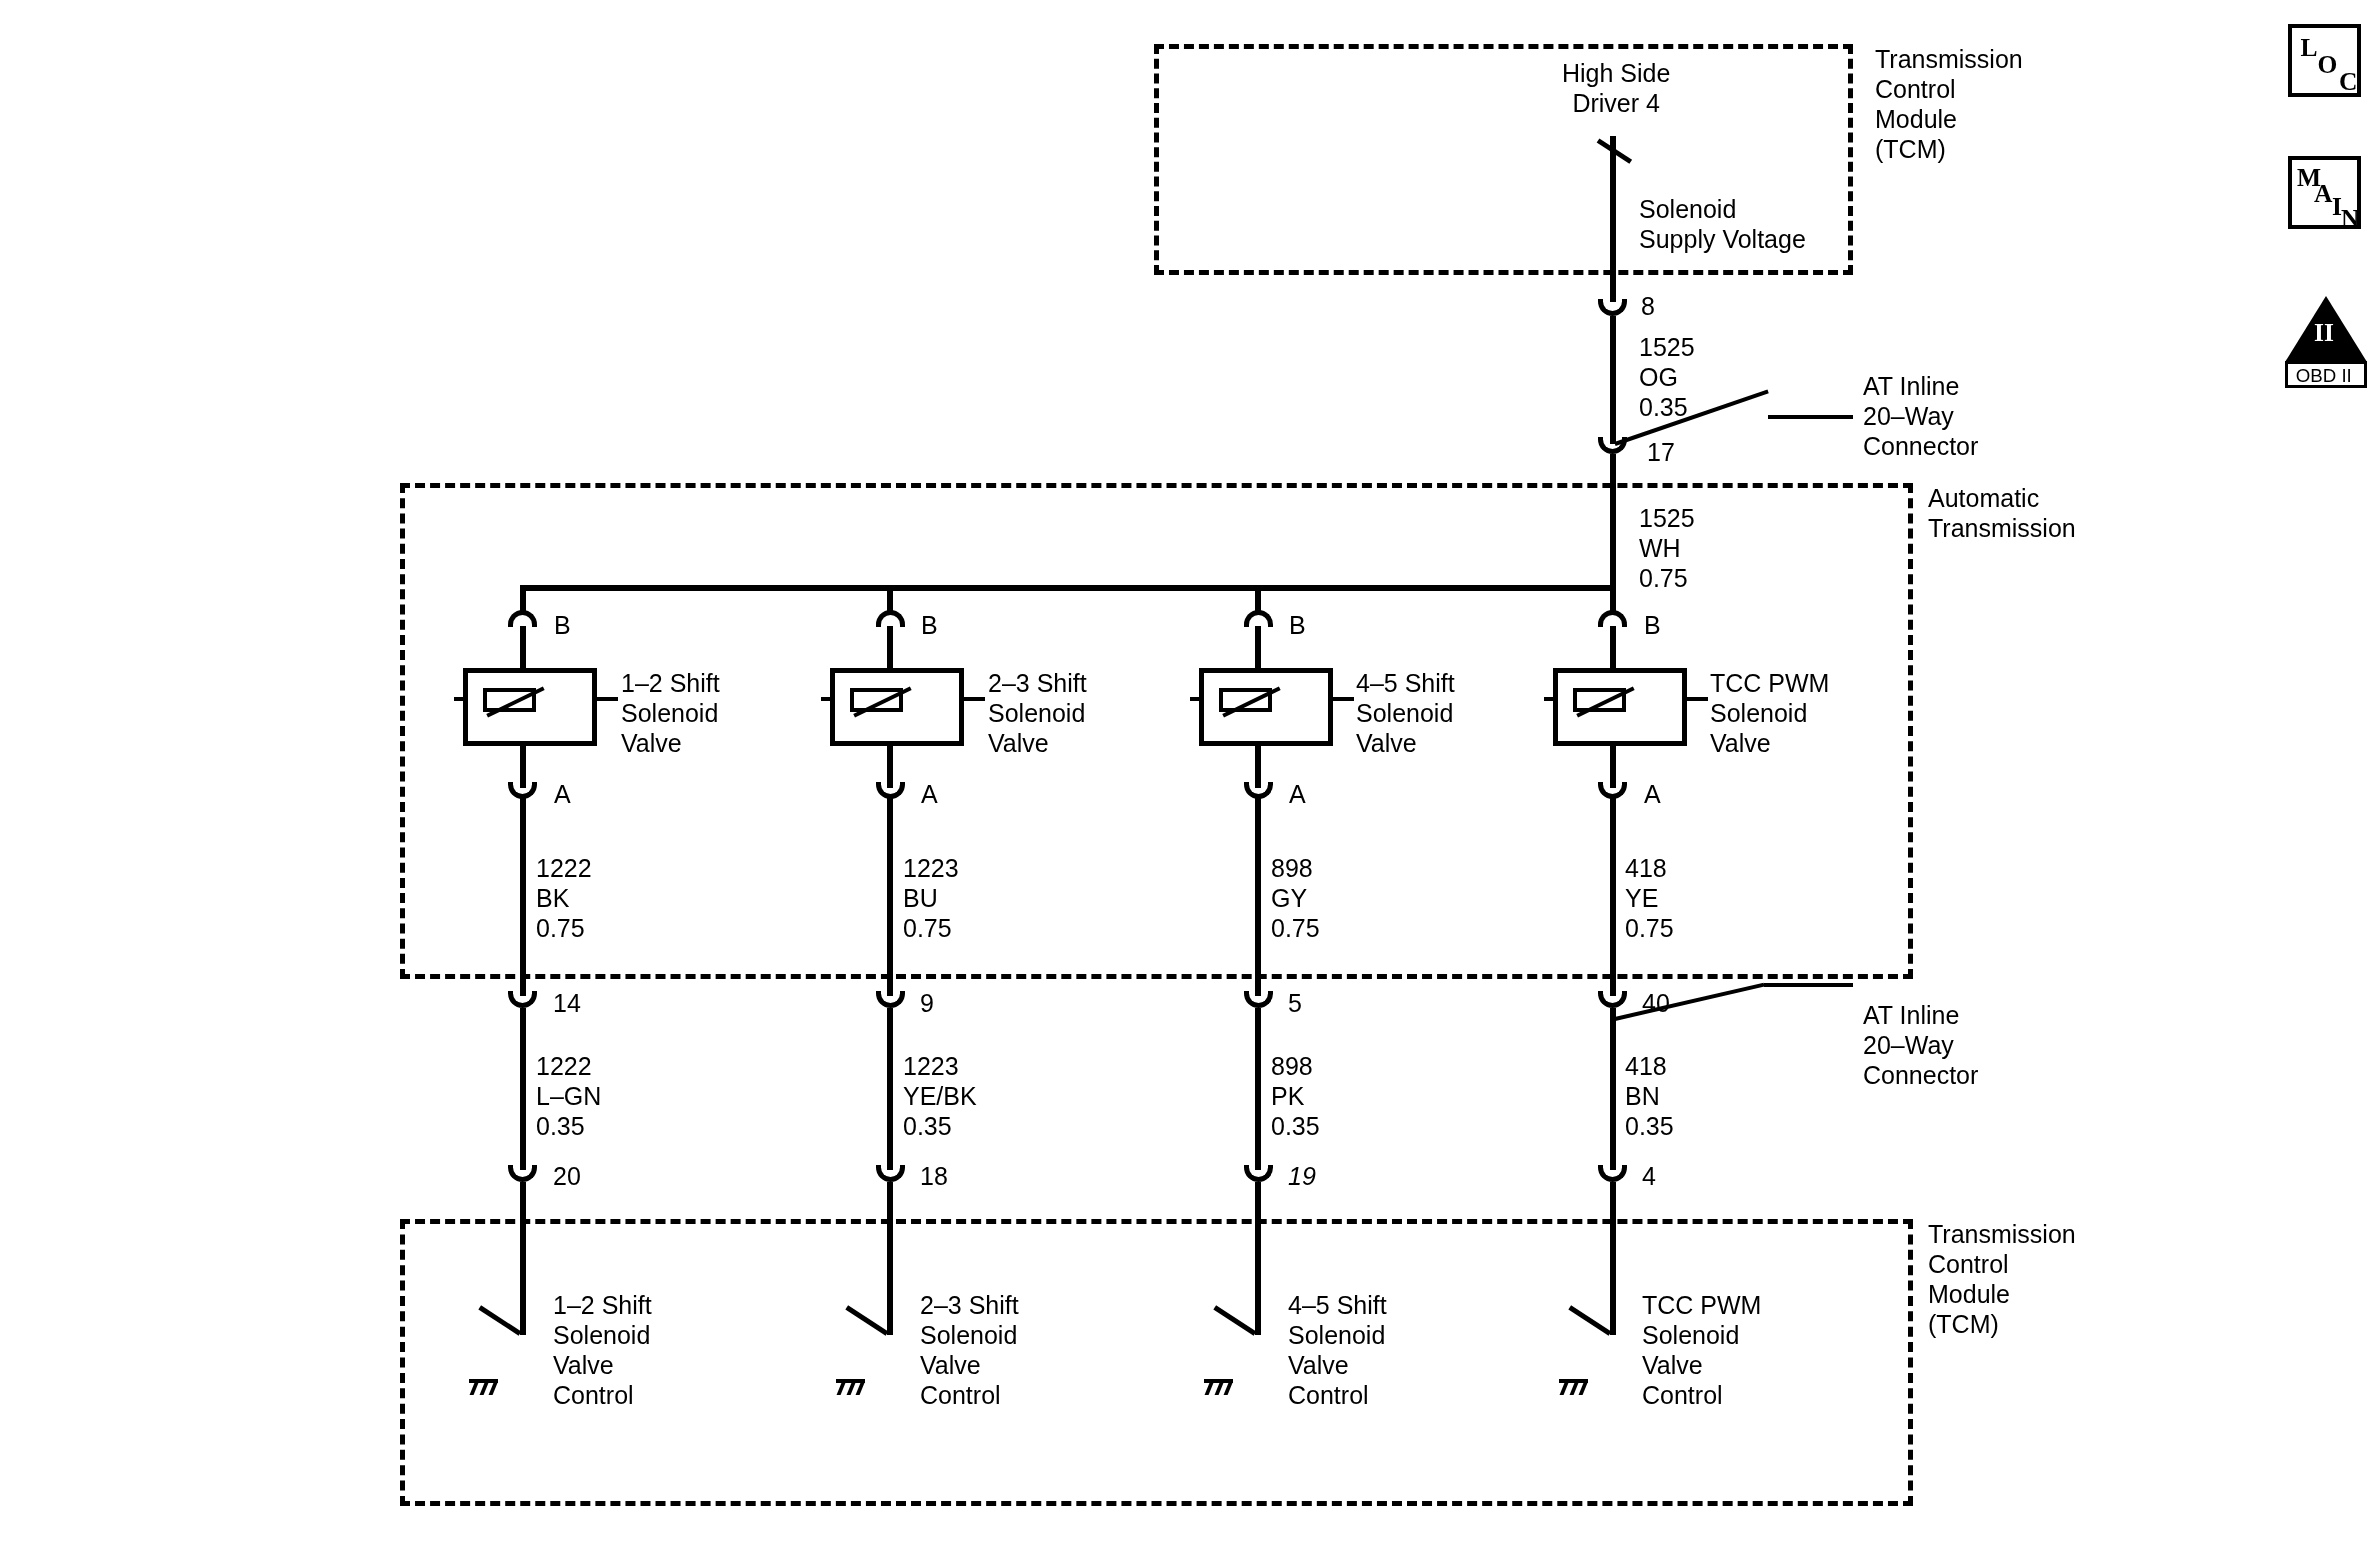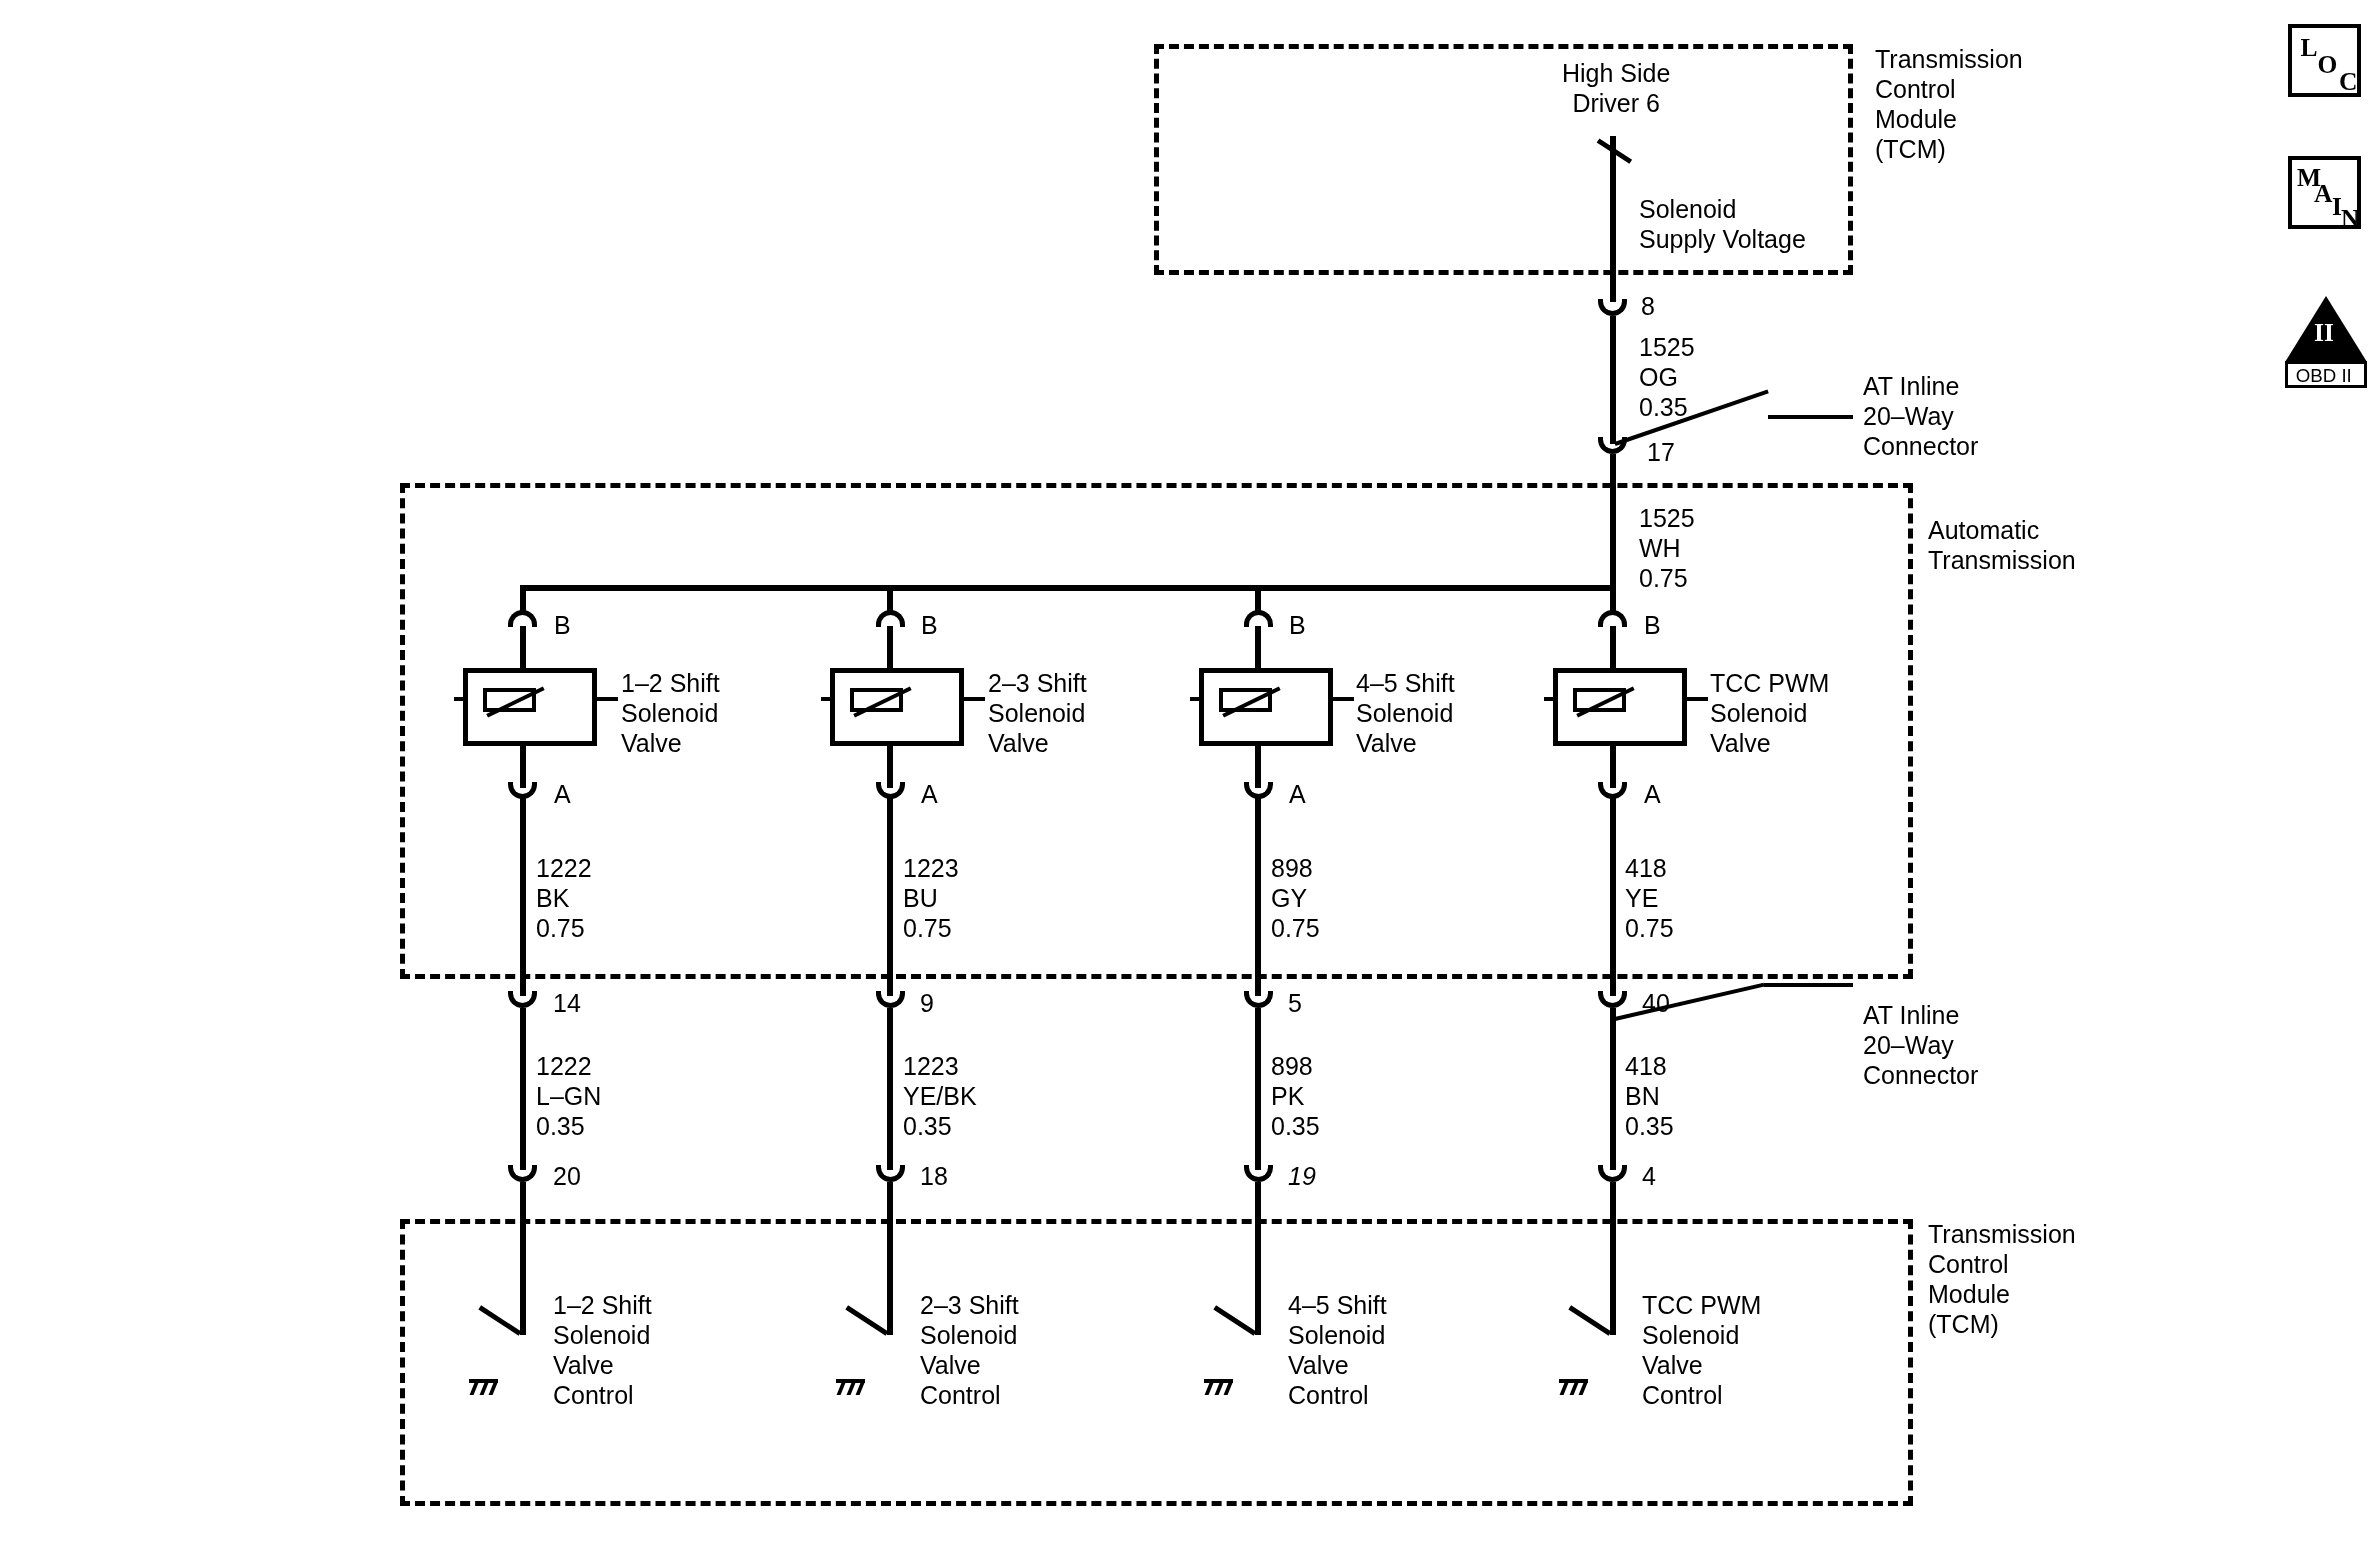--- a/index.html
+++ b/index.html
@@ -130,21 +130,21 @@
 <div id="sheet">
 
   <div class="dashbox" style="left:1154px; top:44px; width:699px; height:231px;"></div>
 
   <div class="lbl" style="left:1875px; top:44px;">Transmission
 Control
 Module
 (TCM)</div>
 
   <div class="lbl" style="left:1562px; top:58px; text-align:center;">High Side
-Driver 6</div>
+Driver 4</div>
 
   <div class="wire" style="left:1598px; top:138px; width:39px; height:5.1px; transform:rotate(33deg); transform-origin:left center;"></div>
   <div class="wire vw" style="left:1610px; top:136px; height:31px;"></div>
 
   <div class="wire vw" style="left:1610px; top:166px; height:136px;"></div>
   <div class="lbl" style="left:1639px; top:194px;">Solenoid
 Supply Voltage</div>
 
   <div class="cup" style="left:1598px; top:299px;"></div>
   <div class="lbl" style="left:1641px; top:291px;">8</div>
@@ -157,21 +157,21 @@
   <div class="cup" style="left:1598px; top:437px;"></div>
   <div class="lbl" style="left:1647px; top:437px;">17</div>
 
   <div class="wire" style="left:1615px; top:442px; width:162px; height:4.3px; transform:rotate(-19deg); transform-origin:left center;"></div>
   <div class="wire" style="left:1768px; top:415px; width:85px; height:4.3px;"></div>
   <div class="lbl" style="left:1863px; top:371px;">AT Inline
 20–Way
 Connector</div>
 
   <div class="dashbox" style="left:400px; top:483px; width:1513px; height:496px;"></div>
-  <div class="lbl" style="left:1928px; top:483px;margin-top:32px;">Automatic
+  <div class="lbl" style="left:1928px; top:483px;">Automatic
 Transmission</div>
 
   <div class="wire vw" style="left:1610px; top:454px; height:136px;"></div>
   <div class="lbl" style="left:1639px; top:503px;">1525
 WH
 0.75</div>
 
   <div class="wire hw" style="left:520px; top:585px; width:1092px;"></div>
 
   <div class="wire vw" style="left:520px; top:585px; height:27px;"></div>

